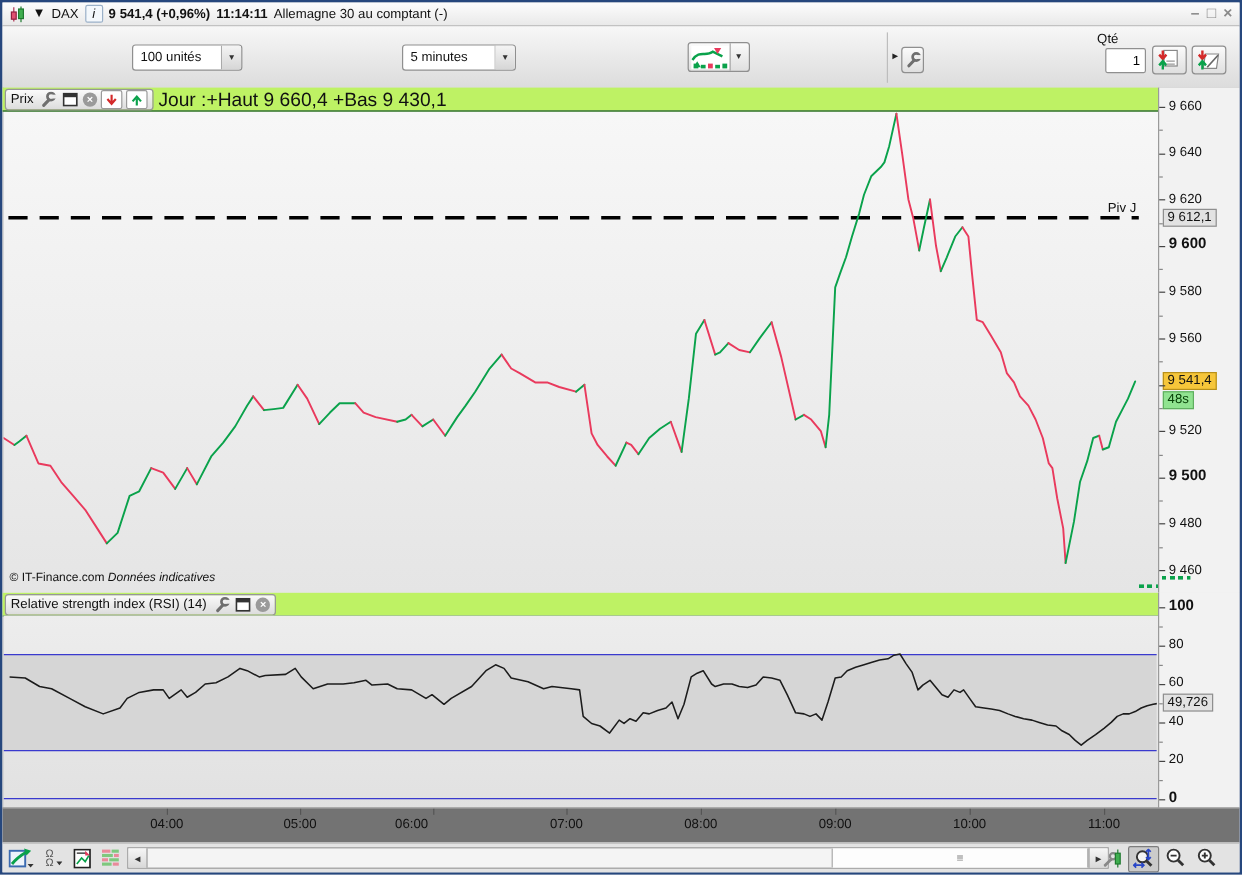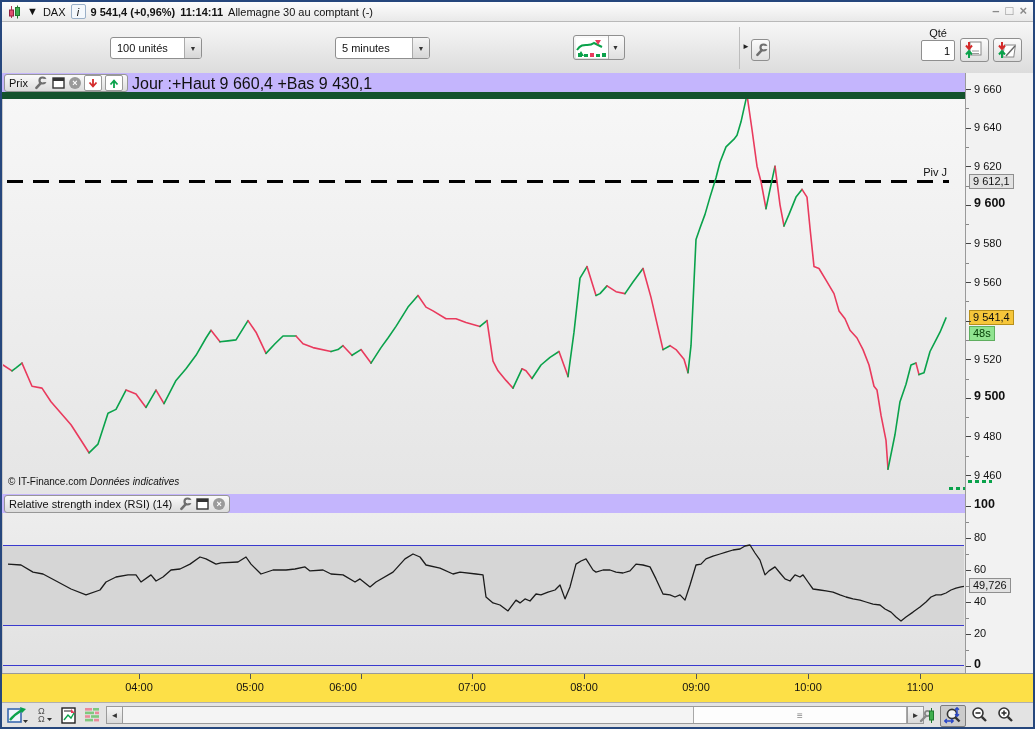--- a/index.html
+++ b/index.html
@@ -21,21 +21,21 @@
   .dd{position:absolute;height:22px;background:#fff;border:1px solid #8f8f8f;border-radius:3px;display:flex;
       align-items:center;box-sizing:border-box;cursor:default;}
   .dd .lbl{flex:1;font-size:11px;padding:0 6px;color:#111;white-space:nowrap;}
   .dd .btn{width:16px;align-self:stretch;border-left:1px solid #aaa;background:linear-gradient(#f4f4f4,#d6d6d6);
            display:flex;align-items:center;justify-content:center;border-radius:0 2px 2px 0;}
   .tbtn{position:absolute;background:linear-gradient(#fbfbfb,#dfdfdf);border:1px solid #8f8f8f;border-radius:3px;
         display:flex;align-items:center;justify-content:center;box-sizing:border-box;}
   .qty-lbl{position:absolute;font-size:11px;color:#111;text-align:center;}
   .qty-in{position:absolute;width:34px;height:21px;border:1px solid #8f8f8f;border-radius:2px;font-size:11px;
           text-align:right;padding:0 4px;box-sizing:border-box;font-family:"Liberation Sans",sans-serif;}
-  .hdr{left:0;top:0;height:19px;background:#c4b5fd;border-bottom:7px solid #14532d;}
+  .hdr{left:0;top:0;height:19px;background:#bef264;border-bottom:1px solid #14532d;}
   .hdr-box{position:absolute;left:2px;top:1px;height:16px;border:1px solid #979797;border-radius:3px;
            background:linear-gradient(#fafafa,#dcdcdc);display:flex;align-items:center;gap:3px;padding:0 4px;}
   .hdr-box .nm{font-size:11px;color:#111;padding-right:2px;}
   .ic16{width:15px;height:14px;display:inline-flex;align-items:center;justify-content:center;cursor:default;}
   .close-ic{width:12px;height:12px;border-radius:50%;background:#9a9a9a;color:#fff;font-size:9px;line-height:12px;
             text-align:center;font-weight:bold;}
   .mini-btn{width:16px;height:14px;border:1px solid #9a9a9a;border-radius:2px;background:#fff;display:inline-flex;
             align-items:center;justify-content:center;}
   .daytxt{position:absolute;left:130px;top:2px;font-size:16px;color:#111;white-space:nowrap;}
   .price-chart{left:0;top:71px;width:963px;height:421px;background:linear-gradient(#f8f8f8,#e5e5e5);
@@ -47,21 +47,21 @@
   .valbox{position:absolute;left:3px;font-size:11px;color:#111;background:#e2e2e2;border:1px solid #8f8f8f;
           padding:0 3px;height:13px;line-height:13px;white-space:nowrap;}
   .lastbox{position:absolute;left:3px;font-size:11px;color:#111;background:#f6c63a;border:1px solid #b8901a;
            padding:0 3px;height:13px;line-height:13px;white-space:nowrap;}
   .cdbox{position:absolute;left:3px;font-size:11px;color:#083;background:#90e390;border:1px solid #5fae5f;
          padding:0 3px;height:13px;line-height:13px;color:#064006;}
   .copyright{position:absolute;left:5px;top:403px;font-size:10px;color:#111;}
   .copyright i{font-style:italic;}
   .rsi-chart{left:0;top:511px;width:963px;height:160px;background:linear-gradient(#ededed,#e1e1e1);
              border-left:1px solid #c8c8c8;box-sizing:border-box;}
-  .time-strip{left:0;top:671px;width:1031px;height:29px;background:#fde047;border-top:1px solid #9a9a9a;box-sizing:border-box;}
+  .time-strip{left:0;top:671px;width:1031px;height:29px;background:#737373;border-top:1px solid #9a9a9a;box-sizing:border-box;}
   .tlabel{position:absolute;top:7px;font-size:11px;color:#111;transform:translateX(-50%);}
   .ttick{position:absolute;top:0;width:1px;height:5px;background:#555;}
   .bottom-bar{left:0;top:700px;width:1031px;height:25px;background:#e3e3e3;border-top:1px solid #b0b0b0;box-sizing:border-box;}
   .flat-ic{position:absolute;top:2px;width:24px;height:20px;display:flex;align-items:center;justify-content:center;cursor:default;}
   .scrollbar{position:absolute;left:104px;top:3px;width:818px;height:18px;border:1px solid #9a9a9a;background:#f4f4f4;
              box-sizing:border-box;}
   .sb-btn{position:absolute;top:0;width:15px;height:16px;background:linear-gradient(#f6f6f6,#d9d9d9);
           display:flex;align-items:center;justify-content:center;font-size:8px;color:#333;}
   .sb-thumb{position:absolute;top:0;height:16px;background:#fdfdfd;border-left:1px solid #a8a8a8;border-right:1px solid #a8a8a8;
             display:flex;align-items:center;justify-content:center;color:#888;font-size:10px;}
@@ -125,21 +125,21 @@
     </div>
     <div class="abs" style="left:737px;top:5px;width:1px;height:42px;background:#bdbdbd;"></div>
     <span class="abs" style="left:740px;top:20px;font-size:8px;color:#222;">►</span>
     <div class="tbtn" style="left:749px;top:17px;width:19px;height:22px;">
       <svg width="14" height="14" viewBox="0 0 14 14">
         <circle cx="9.5" cy="4.5" r="3" fill="none" stroke="#6f6f6f" stroke-width="2.2"></circle>
         <rect x="10" y="2.9" width="4.2" height="3.2" fill="#eeeeee"></rect>
         <line x1="3.4" y1="11.8" x2="7.8" y2="7.2" stroke="#6f6f6f" stroke-width="2.6" stroke-linecap="round"></line>
       </svg>
     </div>
-    <div class="qty-lbl" style="left:919px;top:5px;width:34px;">Qté</div>
+    <div class="qty-lbl" style="left:896px;top:5px;width:34px;text-align:right;">Qté</div>
     <input class="qty-in" style="left: 919px; top: 18px;" value="1">
     <div class="tbtn" style="left:958px;top:16px;width:29px;height:24px;">
       <svg width="20" height="18" viewBox="0 0 20 18">
         <rect x="5" y="1" width="11" height="13" fill="#fff" stroke="#888"></rect>
         <path d="M4 1 v6 M1 4.5 l3 3.5 3-3.5" fill="none" stroke="#d42a2a" stroke-width="2"></path>
         <path d="M4 17 v-6 M1 13.5 l3 -3.5 3 3.5" fill="none" stroke="#0aa24b" stroke-width="2"></path>
         <line x1="7" y1="10" x2="14" y2="10" stroke="#999"></line>
         <line x1="7" y1="12.5" x2="14" y2="12.5" stroke="#999"></line>
       </svg>
     </div>

